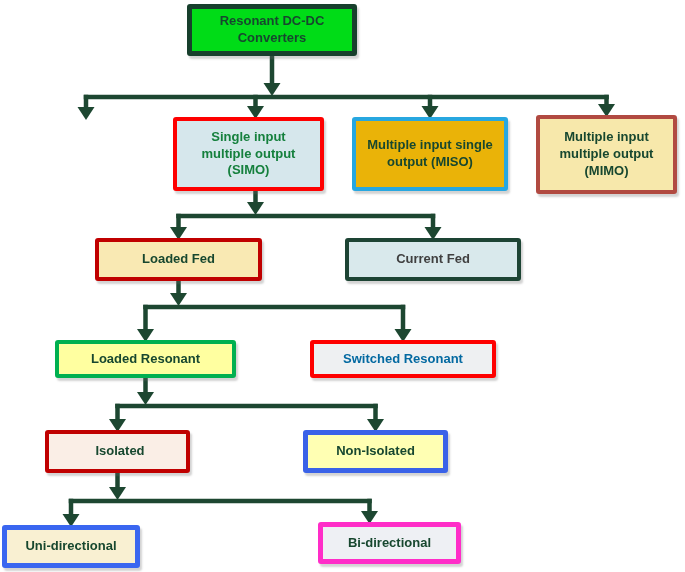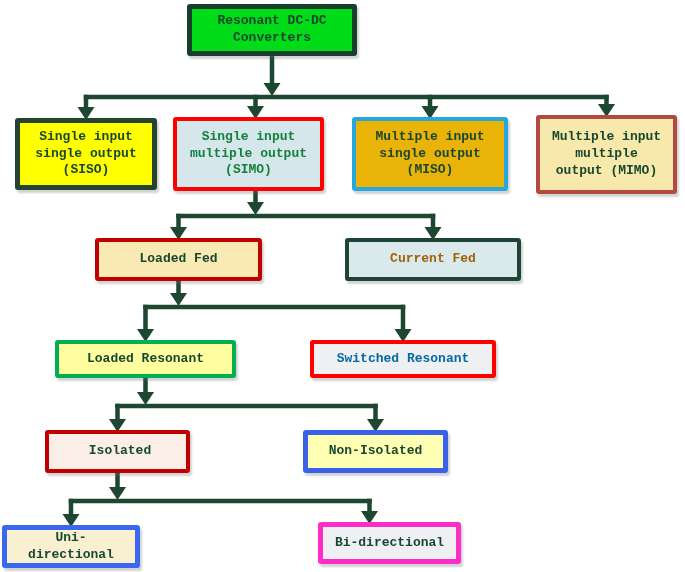--- a/index.html
+++ b/index.html
@@ -1,20 +1,20 @@
 <!DOCTYPE html>
 <html><head>
 <meta charset="utf-8">
 <style>
   html,body{margin:0;padding:0;background:#ffffff;}
   #canvas{
     position:relative;
     width:685px;height:572px;
     background:#ffffff;
-    font-family:Liberation Mono, monospace;
+    font-family:Liberation Sans, sans-serif;
     overflow:hidden;
   }
   #wires{position:absolute;left:0;top:0;width:685px;height:572px;}
   .node{
     position:absolute;
     box-sizing:border-box;
     display:flex;align-items:center;justify-content:center;
     text-align:center;
     font-weight:bold;
     font-size:13px;
@@ -66,25 +66,24 @@
       <line x1="117.5" y1="473" x2="117.5" y2="489" stroke="#1d4731" stroke-width="4.5" stroke-linecap="square"></line>
       <polygon points="109,487 126,487 117.5,500" fill="#1d4731"></polygon>
       <line x1="71" y1="501" x2="369.5" y2="501" stroke="#1d4731" stroke-width="4.5" stroke-linecap="square"></line>
       <line x1="71" y1="501" x2="71" y2="514" stroke="#1d4731" stroke-width="4.5" stroke-linecap="square"></line>
       <polygon points="62.5,514 79.5,514 71,527" fill="#1d4731"></polygon>
       <line x1="369.5" y1="501" x2="369.5" y2="511" stroke="#1d4731" stroke-width="4.5" stroke-linecap="square"></line>
       <polygon points="361,511 378,511 369.5,524" fill="#1d4731"></polygon>
     </svg>
 
 <div class="node" style="left: 187px; top: 4px; width: 170px; height: 52px; background: rgb(0, 220, 23); border-color: rgb(23, 63, 44); border-width: 5px; color: rgb(23, 71, 47);">Resonant DC-DC Converters</div>
-    <div class="node" style="left: 15px; top: 118px; width: 142px; height: 72px; background: rgb(255, 255, 0); border-color: rgb(36, 68, 47); border-width: 5px; color: rgb(23, 71, 47);">Single input single output (SISO)</div>
     <div class="node" style="left: 173px; top: 117px; width: 151px; height: 74px; background: rgb(214, 231, 236); border-color: rgb(254, 0, 0); border-width: 4px; color: #15803d;">Single input multiple output (SIMO)</div>
     <div class="node" style="left: 352px; top: 117px; width: 156px; height: 74px; background: #eab308; border-color: rgb(39, 167, 224); border-width: 4px; color: rgb(23, 71, 47);">Multiple input single output (MISO)</div>
     <div class="node" style="left: 536px; top: 115px; width: 141px; height: 79px; background: rgb(247, 232, 171); border-color: rgb(177, 74, 65); border-width: 4px; color: rgb(23, 71, 47);">Multiple input multiple output (MIMO)</div>
     <div class="node" style="left: 95px; top: 238px; width: 167px; height: 43px; background: rgb(249, 233, 179); border-color: rgb(192, 0, 0); border-width: 4px; color: rgb(23, 71, 47);">Loaded Fed</div>
-    <div class="node" style="left: 345px; top: 238px; width: 176px; height: 43px; background: rgb(217, 233, 236); border-color: rgb(29, 68, 52); border-width: 4px; color: #a16207;">Current Fed</div>
+    <div class="node" style="left: 345px; top: 238px; width: 176px; height: 43px; background: rgb(217, 233, 236); border-color: rgb(29, 68, 52); border-width: 4px; color: #404040;">Current Fed</div>
     <div class="node" style="left: 55px; top: 340px; width: 181px; height: 38px; background: rgb(255, 255, 160); border-color: rgb(0, 176, 80); border-width: 4px; color: rgb(23, 71, 47);">Loaded Resonant</div>
     <div class="node" style="left: 310px; top: 340px; width: 186px; height: 38px; background: rgb(238, 240, 242); border-color: rgb(254, 0, 0); border-width: 4px; color: #0369a1;">Switched Resonant</div>
     <div class="node" style="left: 45px; top: 430px; width: 145px; height: 43px; background: rgb(250, 238, 230); border-color: rgb(192, 0, 0); border-width: 4px; color: rgb(23, 71, 47); padding-left: 13px;">Isolated</div>
     <div class="node" style="left: 303px; top: 430px; width: 145px; height: 43px; background: rgb(255, 255, 179); border-color: rgb(58, 98, 232); border-width: 5px; color: rgb(23, 71, 47);">Non-Isolated</div>
     <div class="node" style="left: 2px; top: 525px; width: 138px; height: 43px; background: rgb(249, 240, 210); border-color: rgb(58, 102, 240); border-width: 5px; color: rgb(23, 71, 47);">Uni-directional</div>
     <div class="node" style="left: 298px; top: 522px; width: 143px; height: 42px; background: rgb(238, 240, 244); border-color: rgb(255, 45, 200); border-width: 5px; color: rgb(23, 71, 47); margin-left: 20px;">Bi-directional</div>
   </div>
 
 </body></html>

